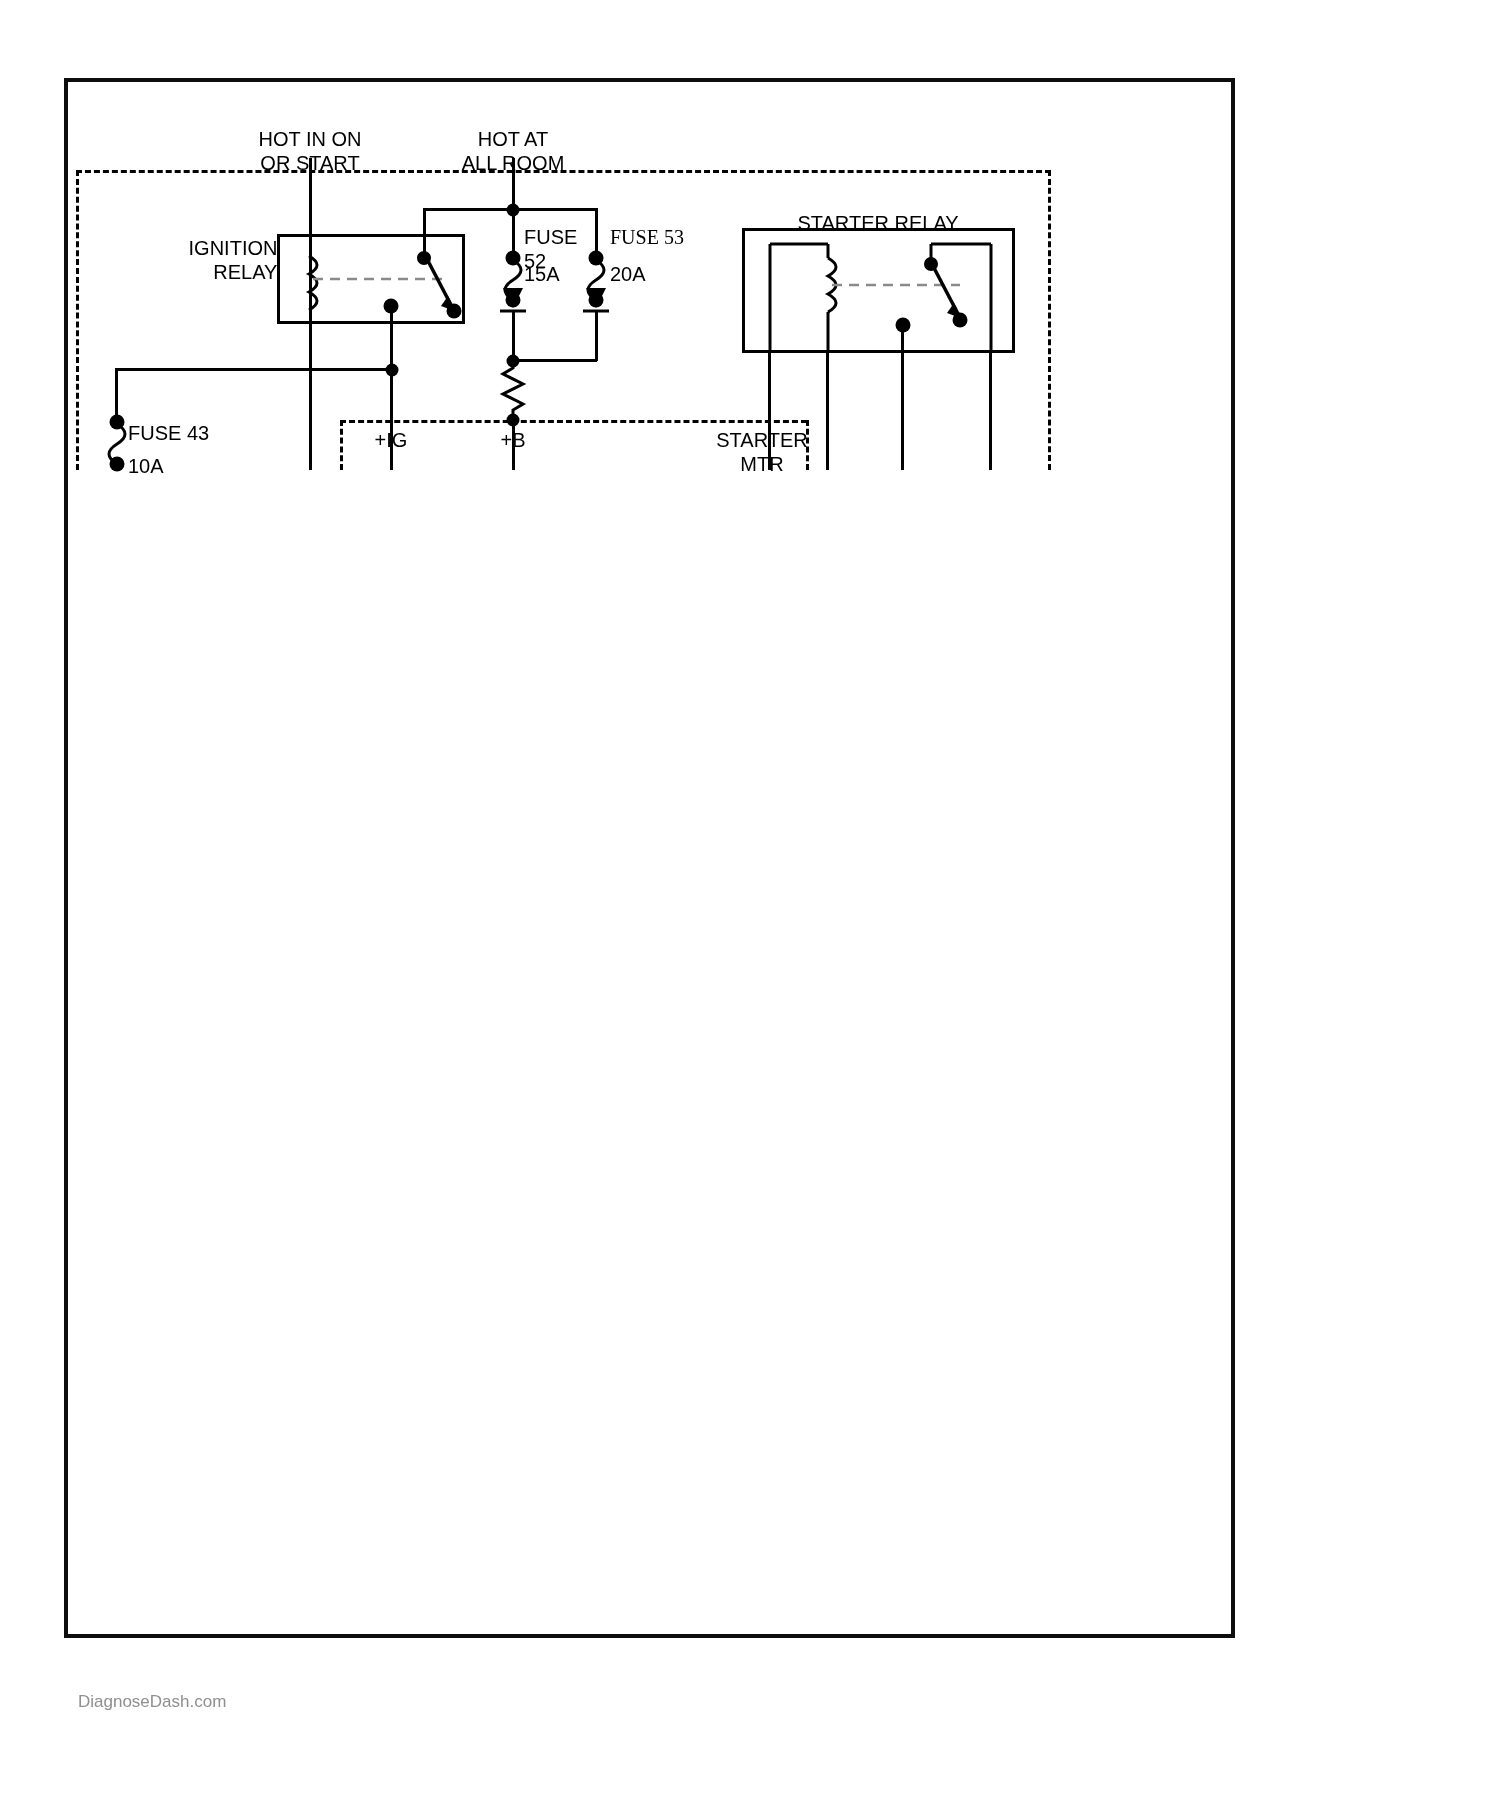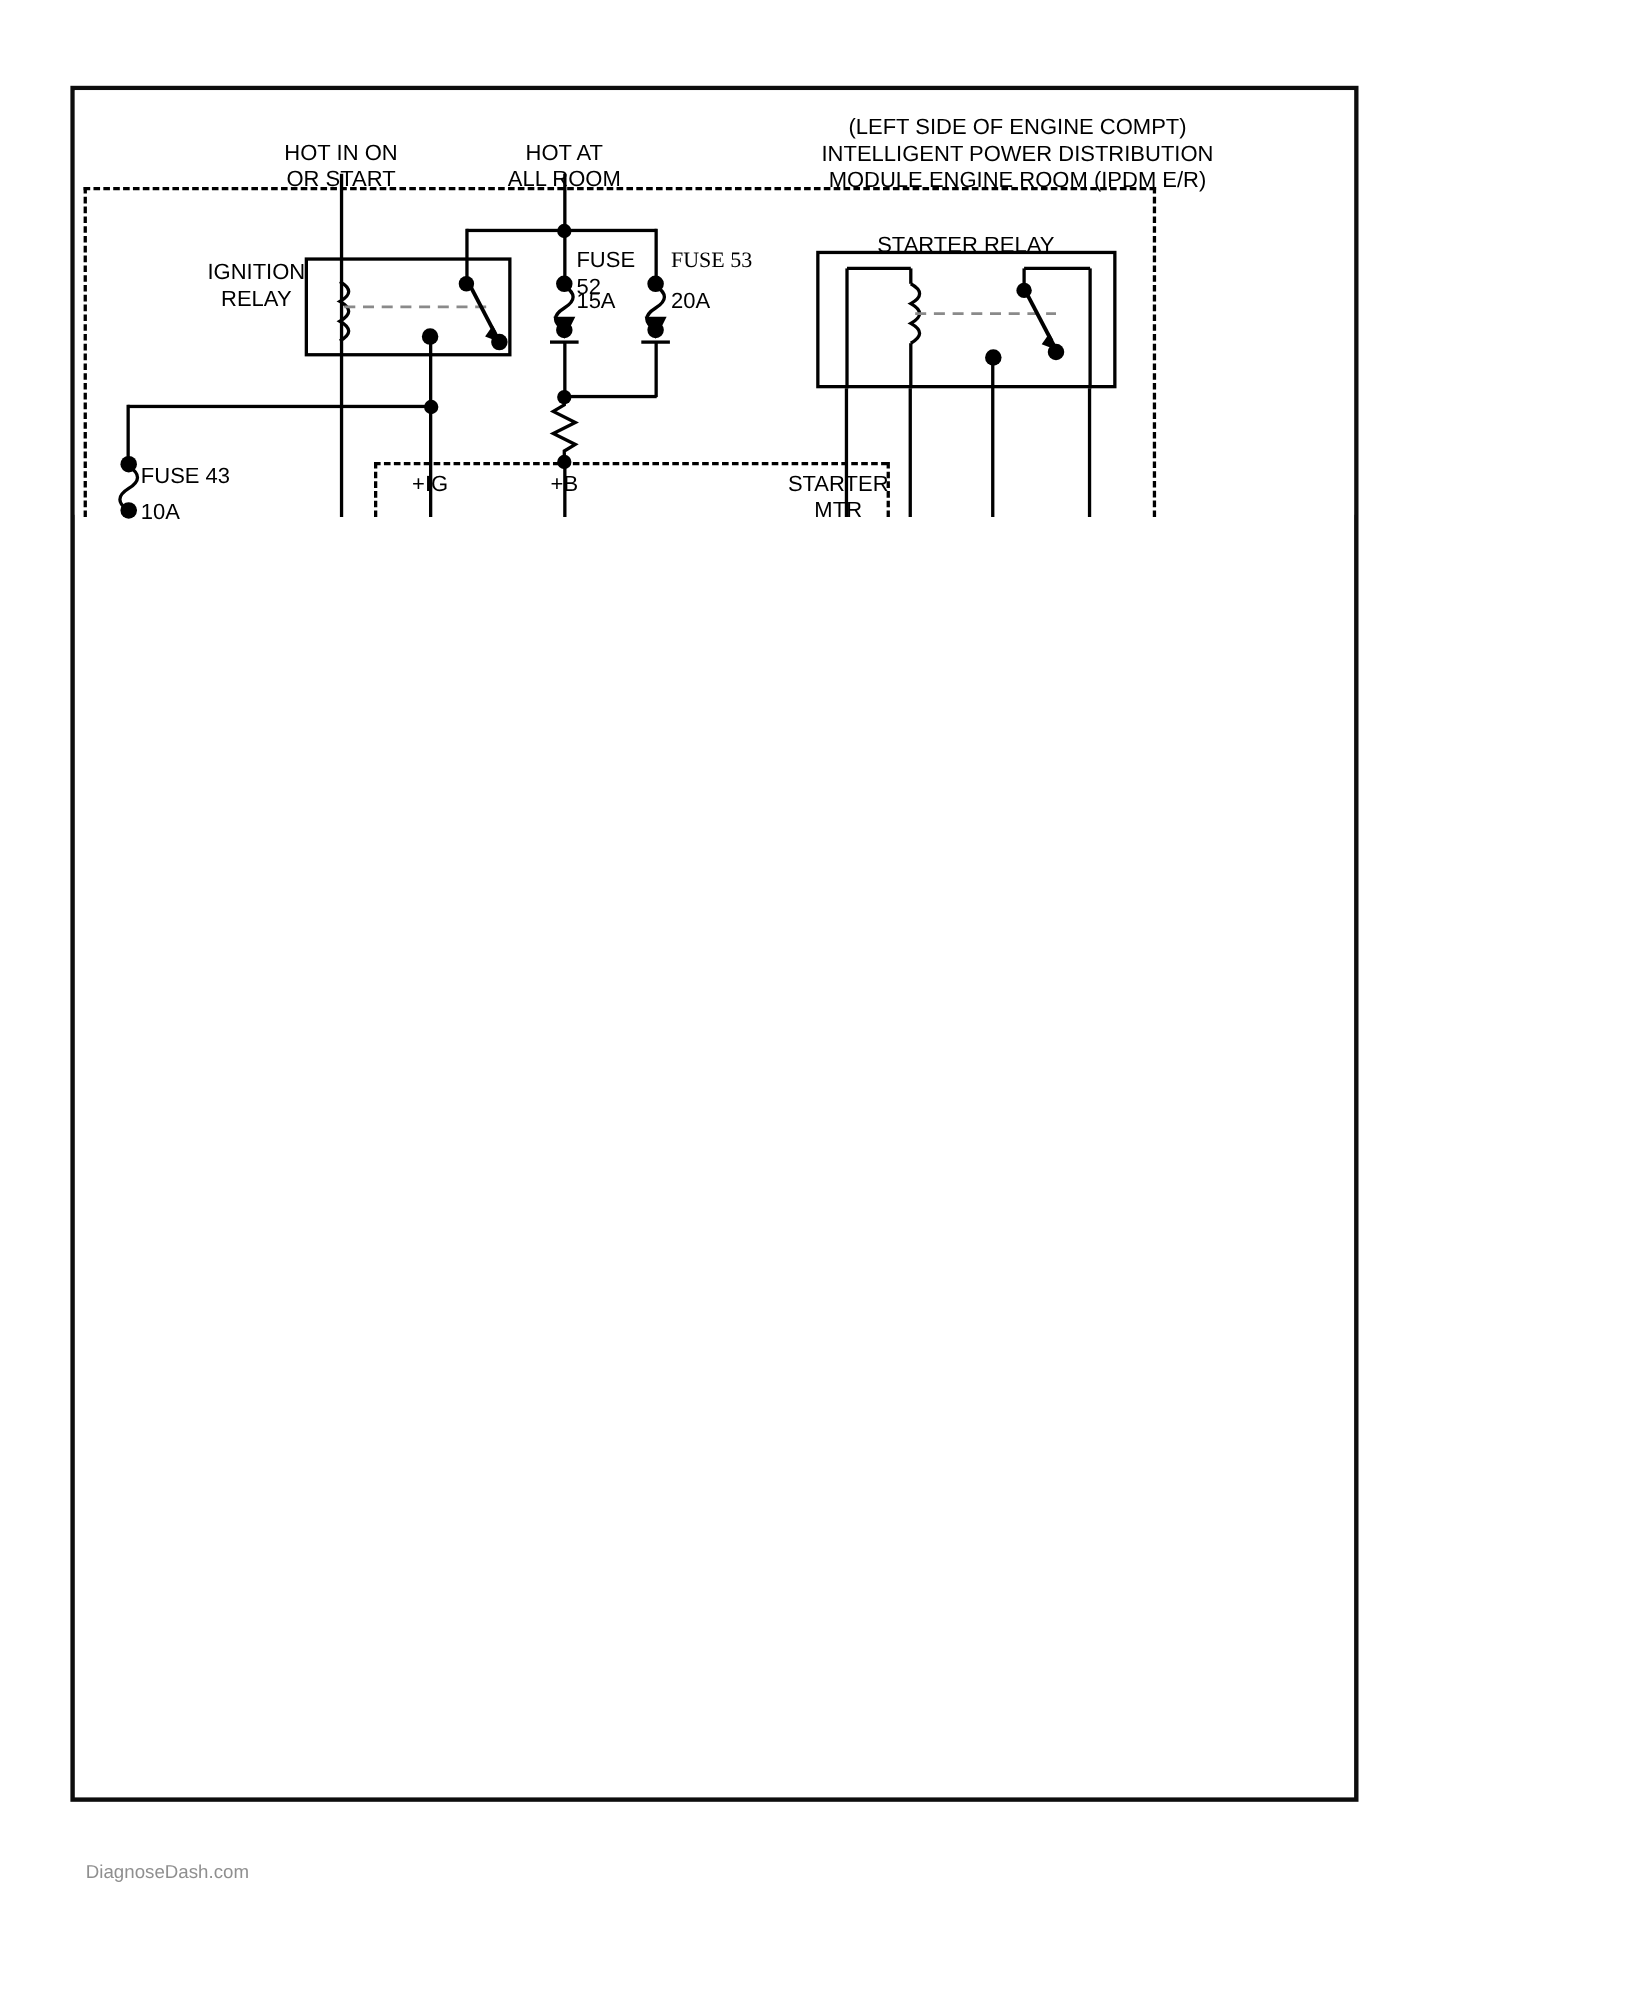--- a/index.html
+++ b/index.html
@@ -290,35 +290,32 @@
     <div class="dashv" style="left:76px;top:170px;height:300px;"></div>
     <div class="dashv" style="left:1048px;top:170px;height:300px;"></div>
     <div class="dashh" style="left:340px;top:420px;width:467px;"></div>
     <div class="dashv" style="left:340px;top:420px;height:50px;"></div>
     <div class="dashv" style="left:806px;top:420px;height:50px;"></div>
 
     <div class="lbl c" style="left:310px;top:127px;">HOT IN ON
 OR START</div>
     <div class="lbl c" style="left:513px;top:127px;">HOT AT
 ALL ROOM</div>
-    <div class="lbl c" style="left:925px;top:104px;">(LEFT SIDE OF ENGINE COMPT)
-INTELLIGENT POWER DISTRIBUTION
-MODULE ENGINE ROOM (IPDM E/R)</div>
 
     <div class="wire v" style="left:309px;top:158px;height:312px;"></div>
 
     <div class="wire v" style="left:512px;top:158px;height:52px;"></div>
     <div class="wire h" style="left:424px;top:208px;width:173px;"></div>
     <div class="node" style="left:513px;top:210px;"></div>
     <div class="wire v" style="left:423px;top:208px;height:50px;"></div>
     <div class="wire v" style="left:595px;top:208px;height:54px;"></div>
     <div class="wire v" style="left:512px;top:208px;height:50px;"></div>
 
     <div class="box" style="left:277px;top:234px;width:188px;height:90px;"></div>
-    <div class="lbl c" style="left:233px;top:236px;">IGNITION
+    <div class="lbl c" style="left:233px;top:236px;text-align:right;">IGNITION
 RELAY</div>
     <svg class="ov">
 
       <path d="M309,256 q16,9 0,18 q16,9 0,18 q16,9 0,18" fill="none" stroke="#000" stroke-width="3"></path>
 
       <line x1="313" y1="279" x2="445" y2="279" stroke="#8a8a8a" stroke-width="2.5" stroke-dasharray="10,7"></line>
 
       <line x1="427" y1="259" x2="450" y2="303" stroke="#000" stroke-width="3.5"></line>
       <polygon points="448,296 457,312 441,306" fill="#000"></polygon>
       <circle cx="424" cy="258" r="7" fill="#000"></circle>

